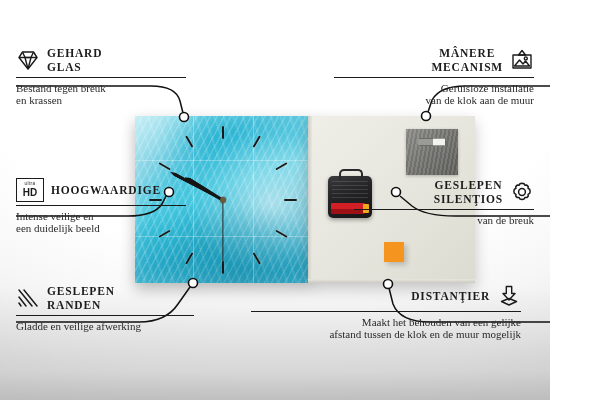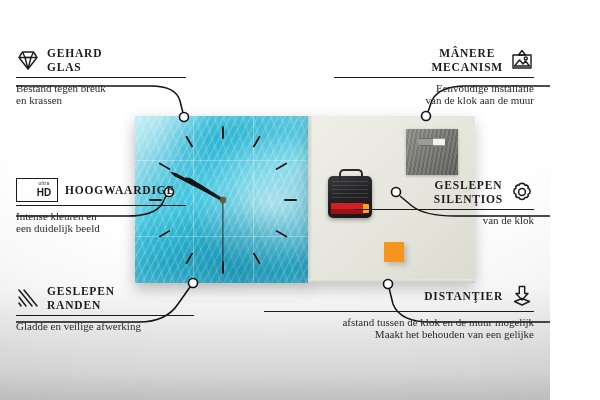--- a/index.html
+++ b/index.html
@@ -98,21 +98,21 @@
   .co-rule{height:1px;background:#1b1b1b;margin:3px 0 4px 0;}
   .co-desc{font-size:11px;color:#2a2a2a;line-height:12px;}
   .co-head{display:flex;align-items:center;gap:7px;}
   .co-head.right{justify-content:flex-end;text-align:center;}
   .txt-right{text-align:right;}
 
   .icon{width:24px;height:24px;flex:0 0 24px;display:block;}
   .icon svg{display:block;width:24px;height:24px;}
 
   .hd-box{width:26px;height:22px;border:1.6px solid #1b1b1b;display:flex;flex-direction:column;
-    align-items:center;justify-content:center;line-height:1;flex:0 0 26px;padding-left:14px;}
+    align-items:center;justify-content:center;line-height:1;flex:0 0 26px;}
   .hd-ultra{font-size:4.6px;letter-spacing:.4px;font-family:"Liberation Sans",sans-serif;color:#1b1b1b;}
   .hd-hd{font-size:10px;font-weight:bold;font-family:"Liberation Sans",sans-serif;color:#1b1b1b;margin-top:1px;}
 
   svg.leader{position:absolute;left:0;top:0;width:600px;height:400px;overflow:visible;pointer-events:none;}
   svg.leader path{fill:none;stroke:#111;stroke-width:1.5;}
   svg.leader circle{fill:#fff;stroke:#111;stroke-width:1.6;}
 </style>
 </head>
 <body>
 
@@ -246,21 +246,21 @@
     <div class="co-head">
       <span class="hd-box">
         <span class="hd-ultra">ultra</span>
         <span class="hd-hd">HD</span>
       </span>
       <div>
         <div class="co-title">HOOGWAARDIGE</div>
       </div>
     </div>
     <div class="co-rule"></div>
-    <div class="co-desc">Intense kleuren en</div>
+    <div class="co-desc">Intense veilige en</div>
     <div class="co-desc">een duidelijk beeld</div>
   </div>
 
   <div class="callout" style="left:16px;top:276px;width:178px;">
     <div class="co-head">
       <span class="icon">
         <svg viewBox="0 0 24 24">
             <g fill="none" stroke="#1b1b1b" stroke-width="1.5" stroke-linecap="round">
           <path d="M3 4 L16 20"></path>
               <path d="M8 4 L21 20"></path>
@@ -289,55 +289,55 @@
             <g fill="none" stroke="#1b1b1b" stroke-width="1.4" stroke-linejoin="round">
           <path d="M12 2.5 L8.5 7 H15.5 Z" stroke-linecap="round"></path>
           <rect x="3" y="7" width="18" height="13"></rect>
           <path d="M4.5 18 L9.5 12 L13 16 L15.5 13 L19.5 18 Z"></path>
           <circle cx="15.8" cy="10.4" r="1.5"></circle>
         </g>
           </svg>
       </span>
     </div>
     <div class="co-rule"></div>
-    <div class="co-desc">Eenvoudige installatie</div>
+    <div class="co-desc">Geruisloze installatie</div>
     <div class="co-desc">van de klok aan de muur</div>
   </div>
 
   <div class="callout txt-right" style="right:16px;top:170px;width:180px;">
     <div class="co-head right">
       <div>
         <div class="co-title">GESLEPEN</div>
         <div class="co-title">SILENŢIOS</div>
       </div>
       <span class="icon">
         <svg viewBox="0 0 24 24">
             <g fill="none" stroke="#1b1b1b" stroke-width="1.5" stroke-linejoin="round">
           <path d="M12 3.2 l2.1 .55 .9 1.55 1.75 -.2 1.5 1.5 -.2 1.75 1.55 .9 .55 2.1 -.55 2.1 -1.55 .9 .2 1.75 -1.5 1.5 -1.75 -.2 -.9 1.55 -2.1 .55 -2.1 -.55 -.9 -1.55 -1.75 .2 -1.5 -1.5 .2 -1.75 -1.55 -.9 -.55 -2.1 .55 -2.1 1.55 -.9 -.2 -1.75 1.5 -1.5 1.75 .2 .9 -1.55 Z"></path>
           <circle cx="12" cy="12" r="3.4"></circle>
         </g>
           </svg>
       </span>
     </div>
     <div class="co-rule"></div>
-    <div class="co-desc">van de klok</div>
-  </div>
-
-  <div class="callout txt-right" style="right:16px;top:276px;width:270px;">
+    <div class="co-desc">van de breuk</div>
+  </div>
+
+  <div class="callout txt-right" style="right:29px;top:276px;width:270px;">
     <div class="co-head right">
       <div>
         <div class="co-title">DISTANŢIER</div>
       </div>
       <span class="icon">
         <svg viewBox="0 0 24 24">
             <g fill="none" stroke="#1b1b1b" stroke-width="1.4" stroke-linejoin="round">
           <path d="M9.3 2.5 h5.4 v7 h3.3 L12 16 L6 9.5 h3.3 Z"></path>
           <path d="M4.5 17.5 L12 14.5 L19.5 17.5 L12 21 Z"></path>
         </g>
           </svg>
       </span>
     </div>
     <div class="co-rule"></div>
+    <div class="co-desc">Maakt het behouden van een gelijke</div>
     <div class="co-desc">afstand tussen de klok en de muur mogelijk</div>
-    <div class="co-desc">Maakt het behouden van een gelijke</div>
   </div>
 
 </div>
 
 </body></html>

